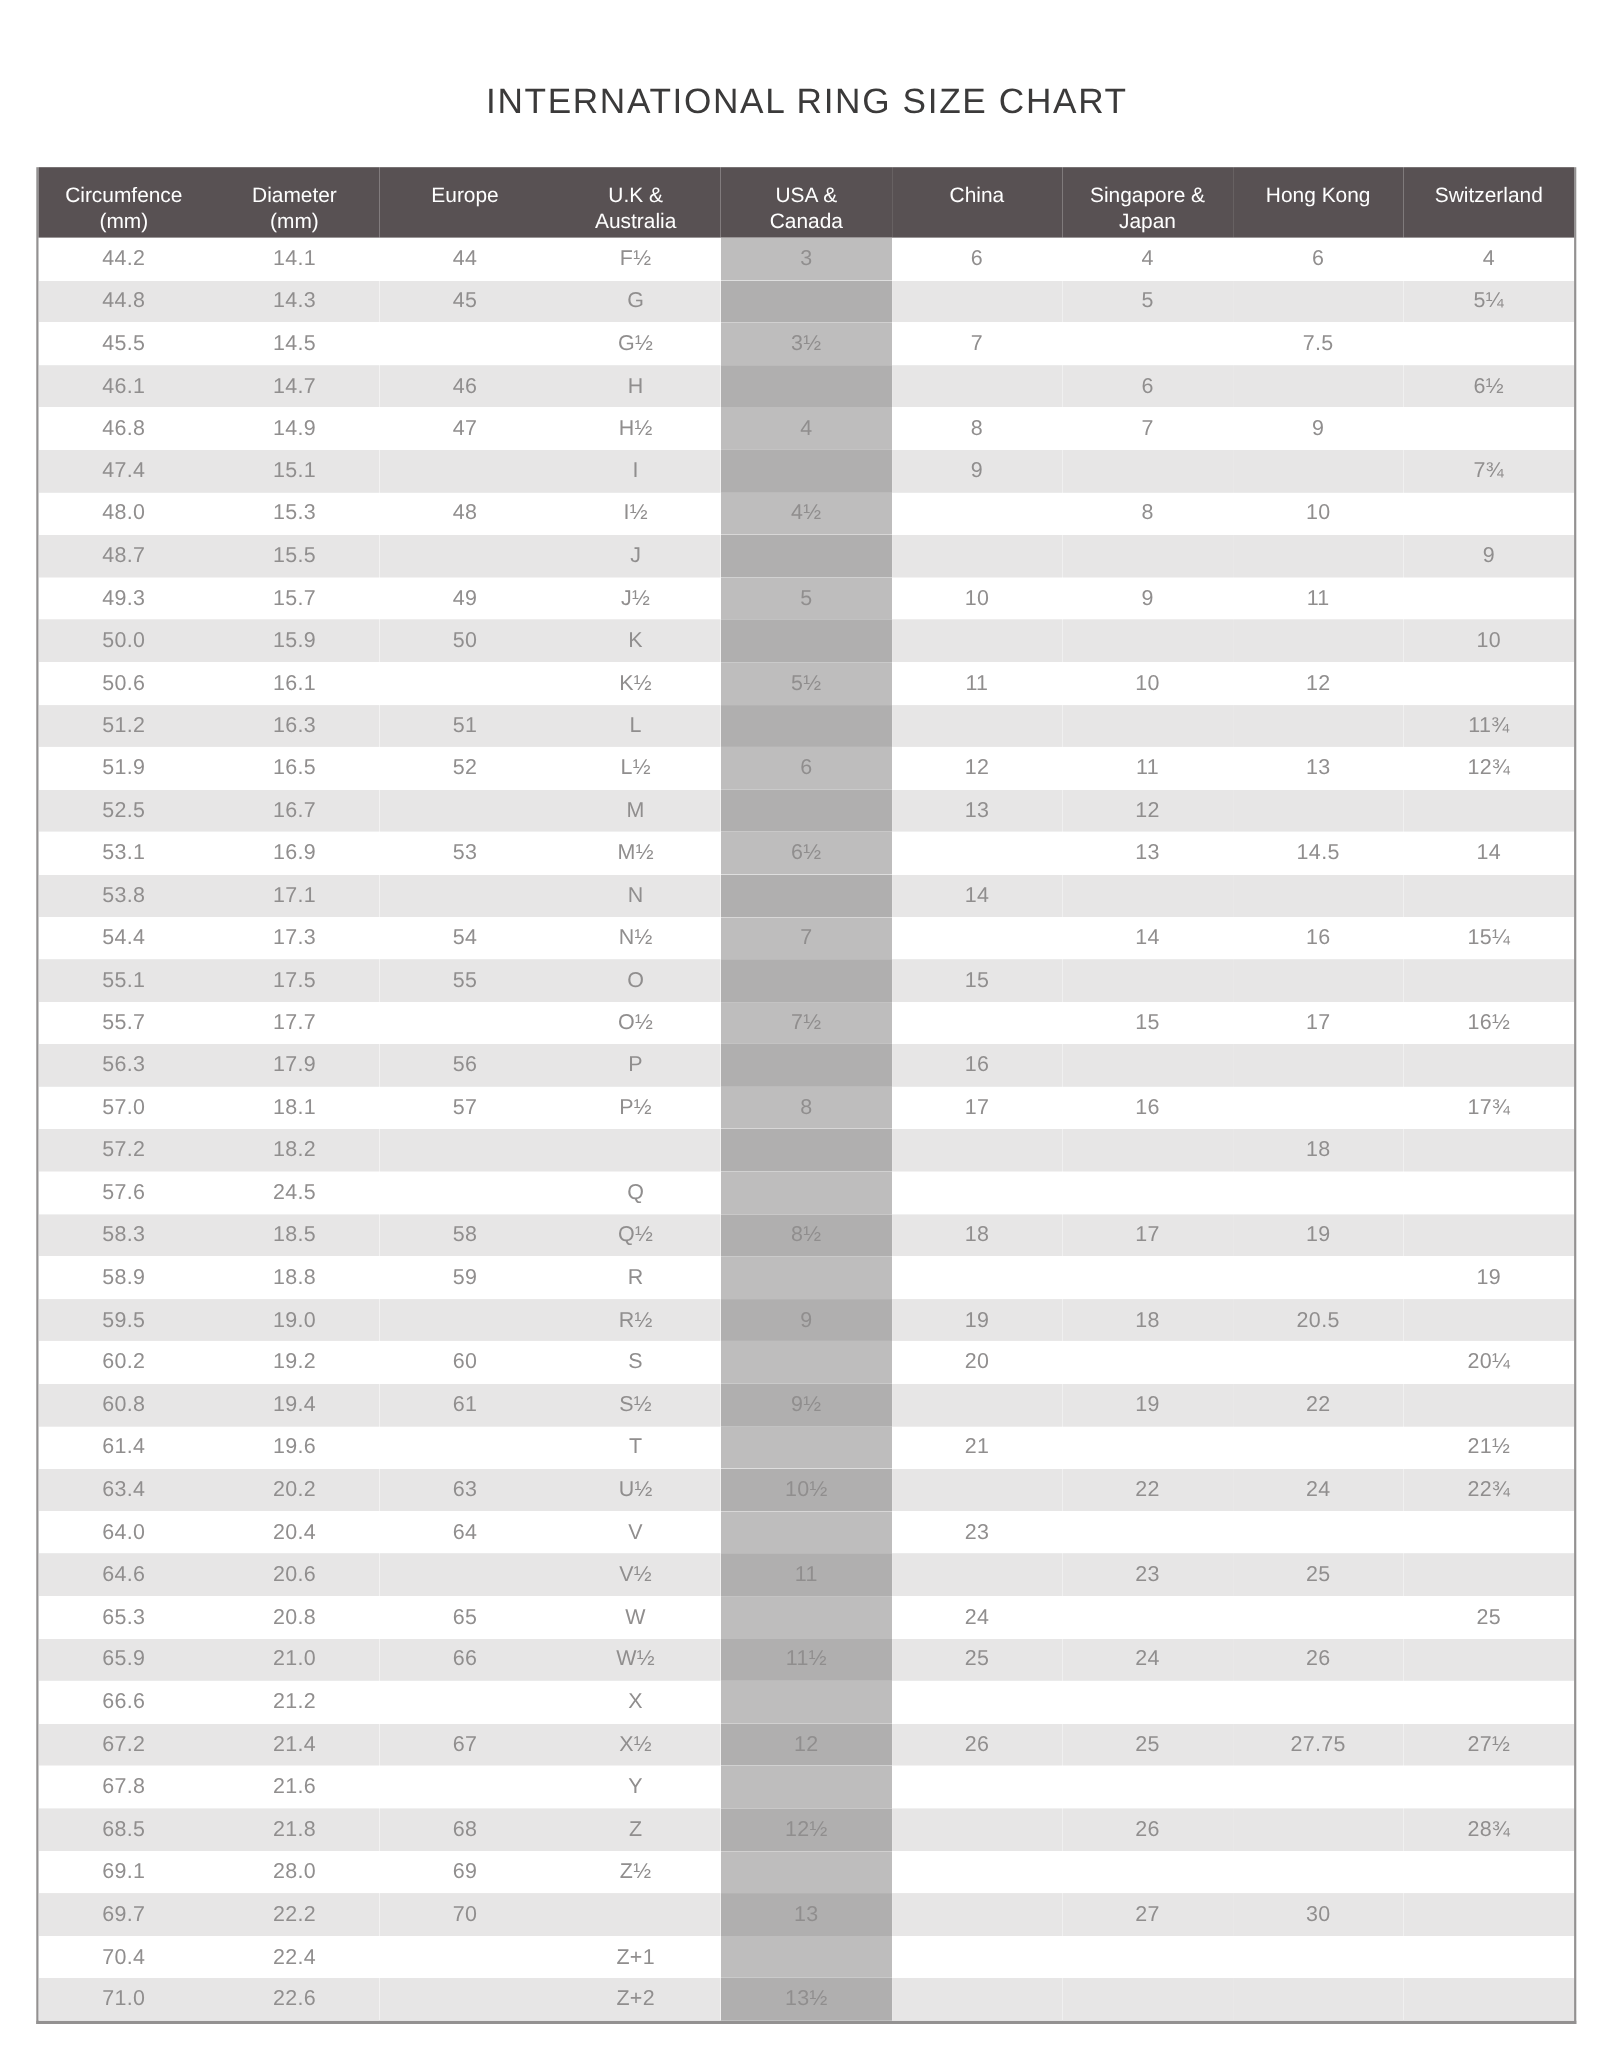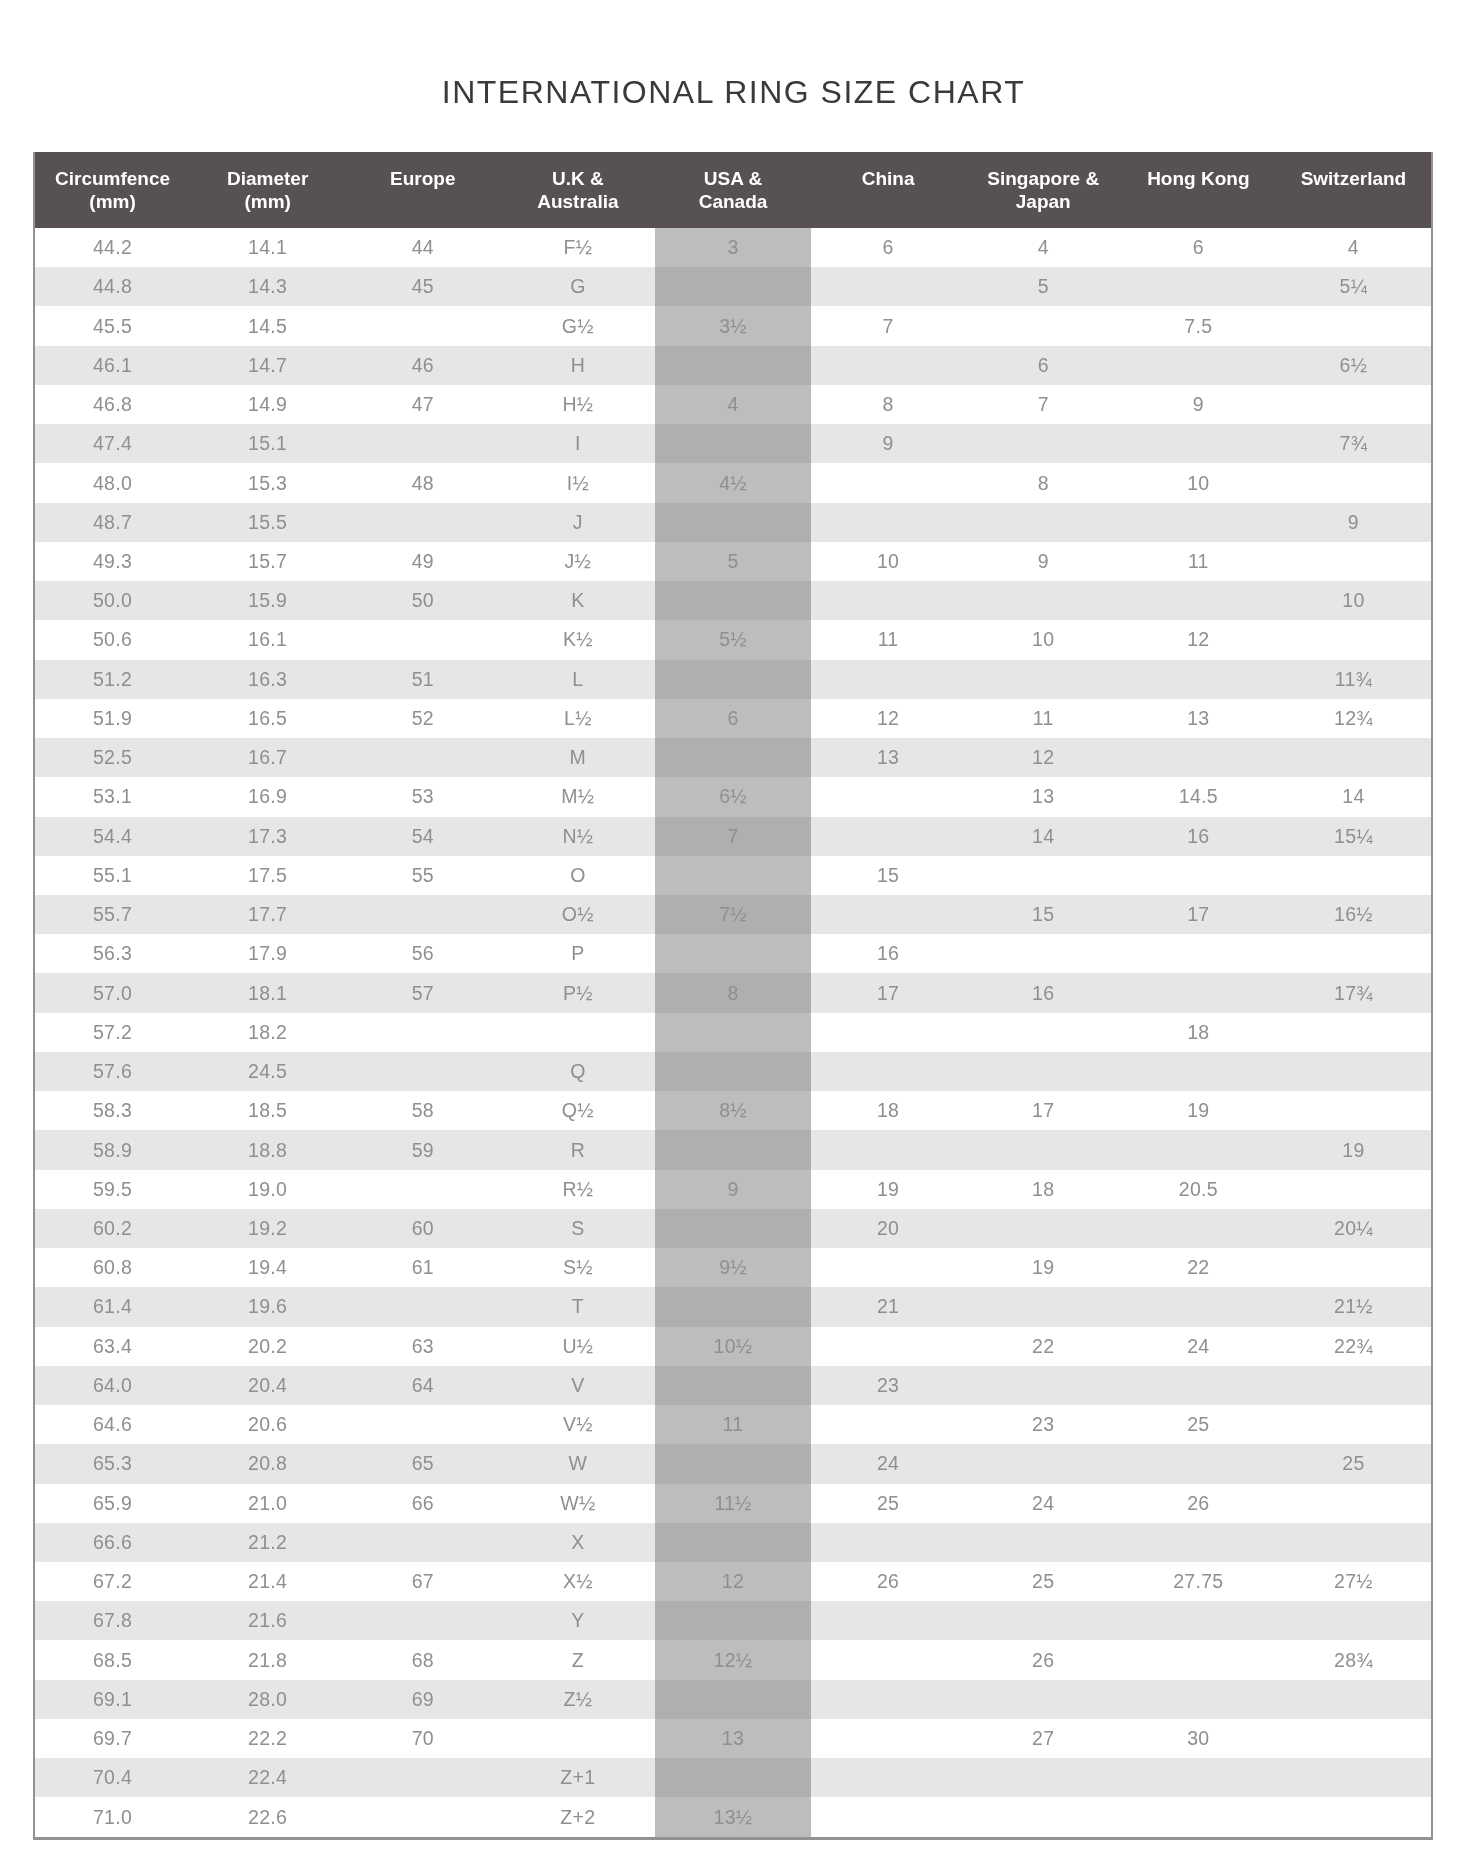--- a/index.html
+++ b/index.html
@@ -35,26 +35,26 @@
   }
   table.ring-table {
     width: 100%;
     height: 100%;
     border-collapse: collapse;
     table-layout: fixed;
   }
   table.ring-table thead th {
     background: var(--header-bg, #585153);
     color: var(--header-text, #fefefe);
-    font-weight: 700;
+    font-weight: 400;
     font-size: 19px;
     line-height: 23px;
     vertical-align: top;
     padding: 15px 2px 0 2px;
-    height: 76px;
+    height: 64px;
     box-sizing: border-box;
     white-space: pre-line;
     text-align: center;
   }
   table.ring-table tbody td {
     text-align: center;
     vertical-align: middle;
     font-size: 19.5px;
     letter-spacing: 0.3px;
     color: var(--cell-text, #908e8e);
@@ -251,20 +251,31 @@
           <td>16.9</td>
           <td>53</td>
           <td>M½</td>
           <td class="band">6½</td>
           <td></td>
           <td>13</td>
           <td>14.5</td>
           <td>14</td>
         </tr>
         <tr>
+          <td>53.8</td>
+          <td>17.1</td>
+          <td></td>
+          <td>N</td>
+          <td class="band"></td>
+          <td>14</td>
+          <td></td>
+          <td></td>
+          <td></td>
+        </tr>
+        <tr>
           <td>54.4</td>
           <td>17.3</td>
           <td>54</td>
           <td>N½</td>
           <td class="band">7</td>
           <td></td>
           <td>14</td>
           <td>16</td>
           <td>15¼</td>
         </tr>

